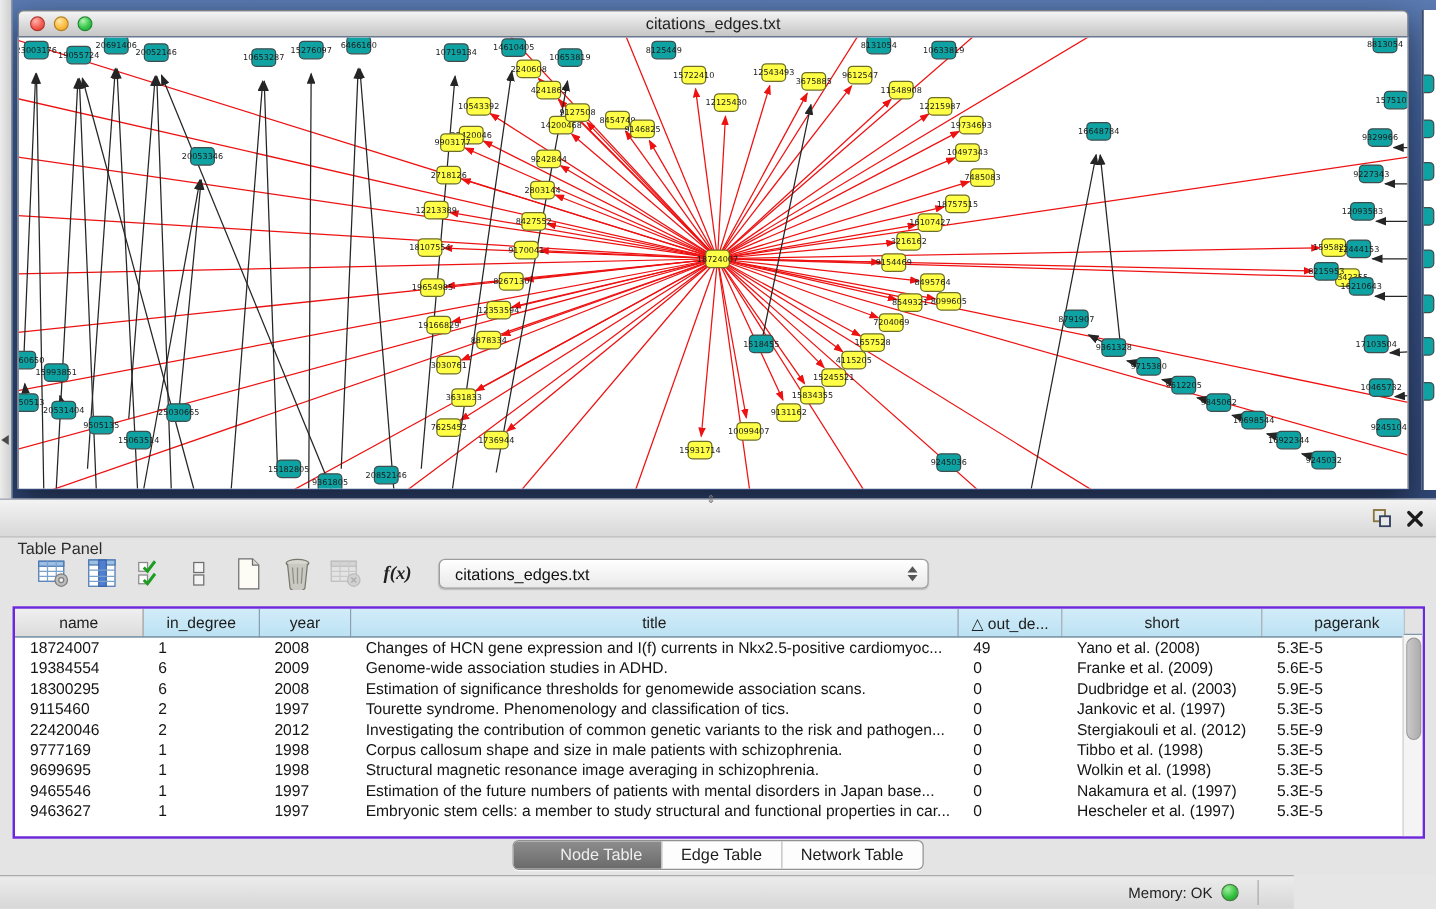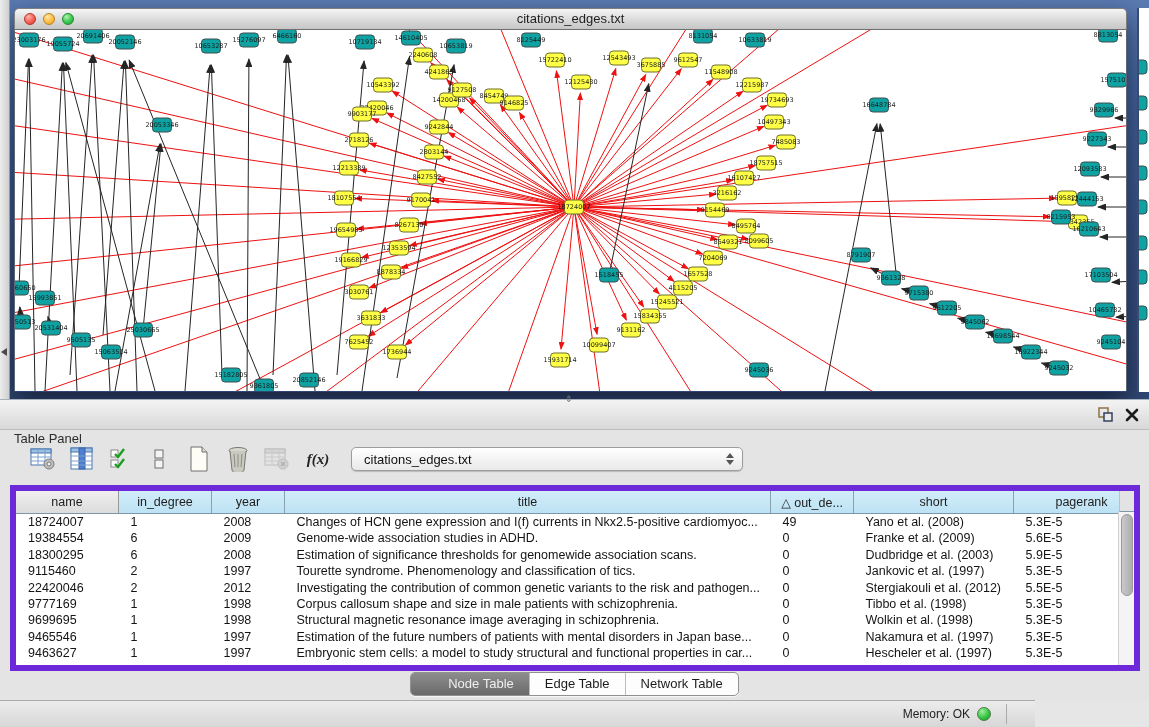--- a/index.html
+++ b/index.html
@@ -55,21 +55,21 @@
   .tselect{margin-left:10px;width:392px;height:24px;border:1px solid #9d9d9d;border-radius:5px;
     background:linear-gradient(#ffffff,#e9e9e9);box-shadow:0 1px 1px rgba(0,0,0,.18);
     display:flex;align-items:center;justify-content:space-between;padding:0 8px 0 12px;box-sizing:border-box;
     font-size:13px;color:#111;}
   .sel-arrows{display:flex;flex-direction:column;gap:2px;}
   .sel-arrows i{display:block;width:0;height:0;border-left:4px solid transparent;border-right:4px solid transparent;}
   .sel-arrows .up{border-bottom:5px solid #555;}
   .sel-arrows .dn{border-top:5px solid #555;}
 
   .table-area{position:absolute;left:10px;top:86px;width:1130px;height:186px;background:#fff;
-    border:6px solid #6d28d9;box-sizing:border-box;overflow:hidden;}
+    border:2px solid #6d28d9;box-sizing:border-box;overflow:hidden;}
   table.grid{border-collapse:collapse;table-layout:fixed;width:1113px;}
   table.grid th{height:20px;font-size:12.5px;font-weight:normal;color:#1d1d1d;text-align:center;
     background:linear-gradient(#d2ecf9,#bce2f3);border-right:1px solid #87a0b2;border-bottom:1px solid #7d96a8;
     overflow:hidden;white-space:nowrap;}
   table.grid th:first-child{background:linear-gradient(#efefef,#dcdcdc);border-right:1px solid #9a9a9a;}
   table.grid td{height:16px;font-size:12.5px;color:#141414;padding:0 4px 0 12px;
     white-space:nowrap;overflow:hidden;line-height:16.4px;}
   .vscroll{position:absolute;right:0;top:21px;width:15px;bottom:0;background:#f4f4f4;border-left:1px solid #cfcfcf;}
   .vthumb{position:absolute;left:2px;top:2px;width:10px;height:80px;border-radius:6px;
     background:linear-gradient(90deg,#c9c9c9,#adadad);border:1px solid #9a9a9a;}
@@ -778,21 +778,21 @@
             <td>Jankovic et al. (1997)</td>
             <td>5.3E-5</td>
           </tr>
           <tr>
             <td>22420046</td>
             <td>2</td>
             <td>2012</td>
             <td>Investigating the contribution of common genetic variants to the risk and pathogen...</td>
             <td>0</td>
             <td>Stergiakouli et al. (2012)</td>
-            <td>5.5E-5</td>
+            <td>5.5E-9</td>
           </tr>
           <tr>
             <td>9777169</td>
             <td>1</td>
             <td>1998</td>
             <td>Corpus callosum shape and size in male patients with schizophrenia.</td>
             <td>0</td>
             <td>Tibbo et al. (1998)</td>
             <td>5.3E-5</td>
           </tr>
@@ -811,21 +811,21 @@
             <td>1997</td>
             <td>Estimation of the future numbers of patients with mental disorders in Japan base...</td>
             <td>0</td>
             <td>Nakamura et al. (1997)</td>
             <td>5.3E-5</td>
           </tr>
           <tr>
             <td>9463627</td>
             <td>1</td>
             <td>1997</td>
-            <td>Embryonic stem cells: a model to study structural and functional properties in car...</td>
+            <td>Embryonic stem cells: a member to study structural and functional properties in car...</td>
             <td>0</td>
             <td>Hescheler et al. (1997)</td>
             <td>5.3E-5</td>
           </tr>
         </tbody>
     </table>
     <div class="scroll-corner"></div>
     <div class="vscroll">
       <div class="vthumb"></div>
     </div>

